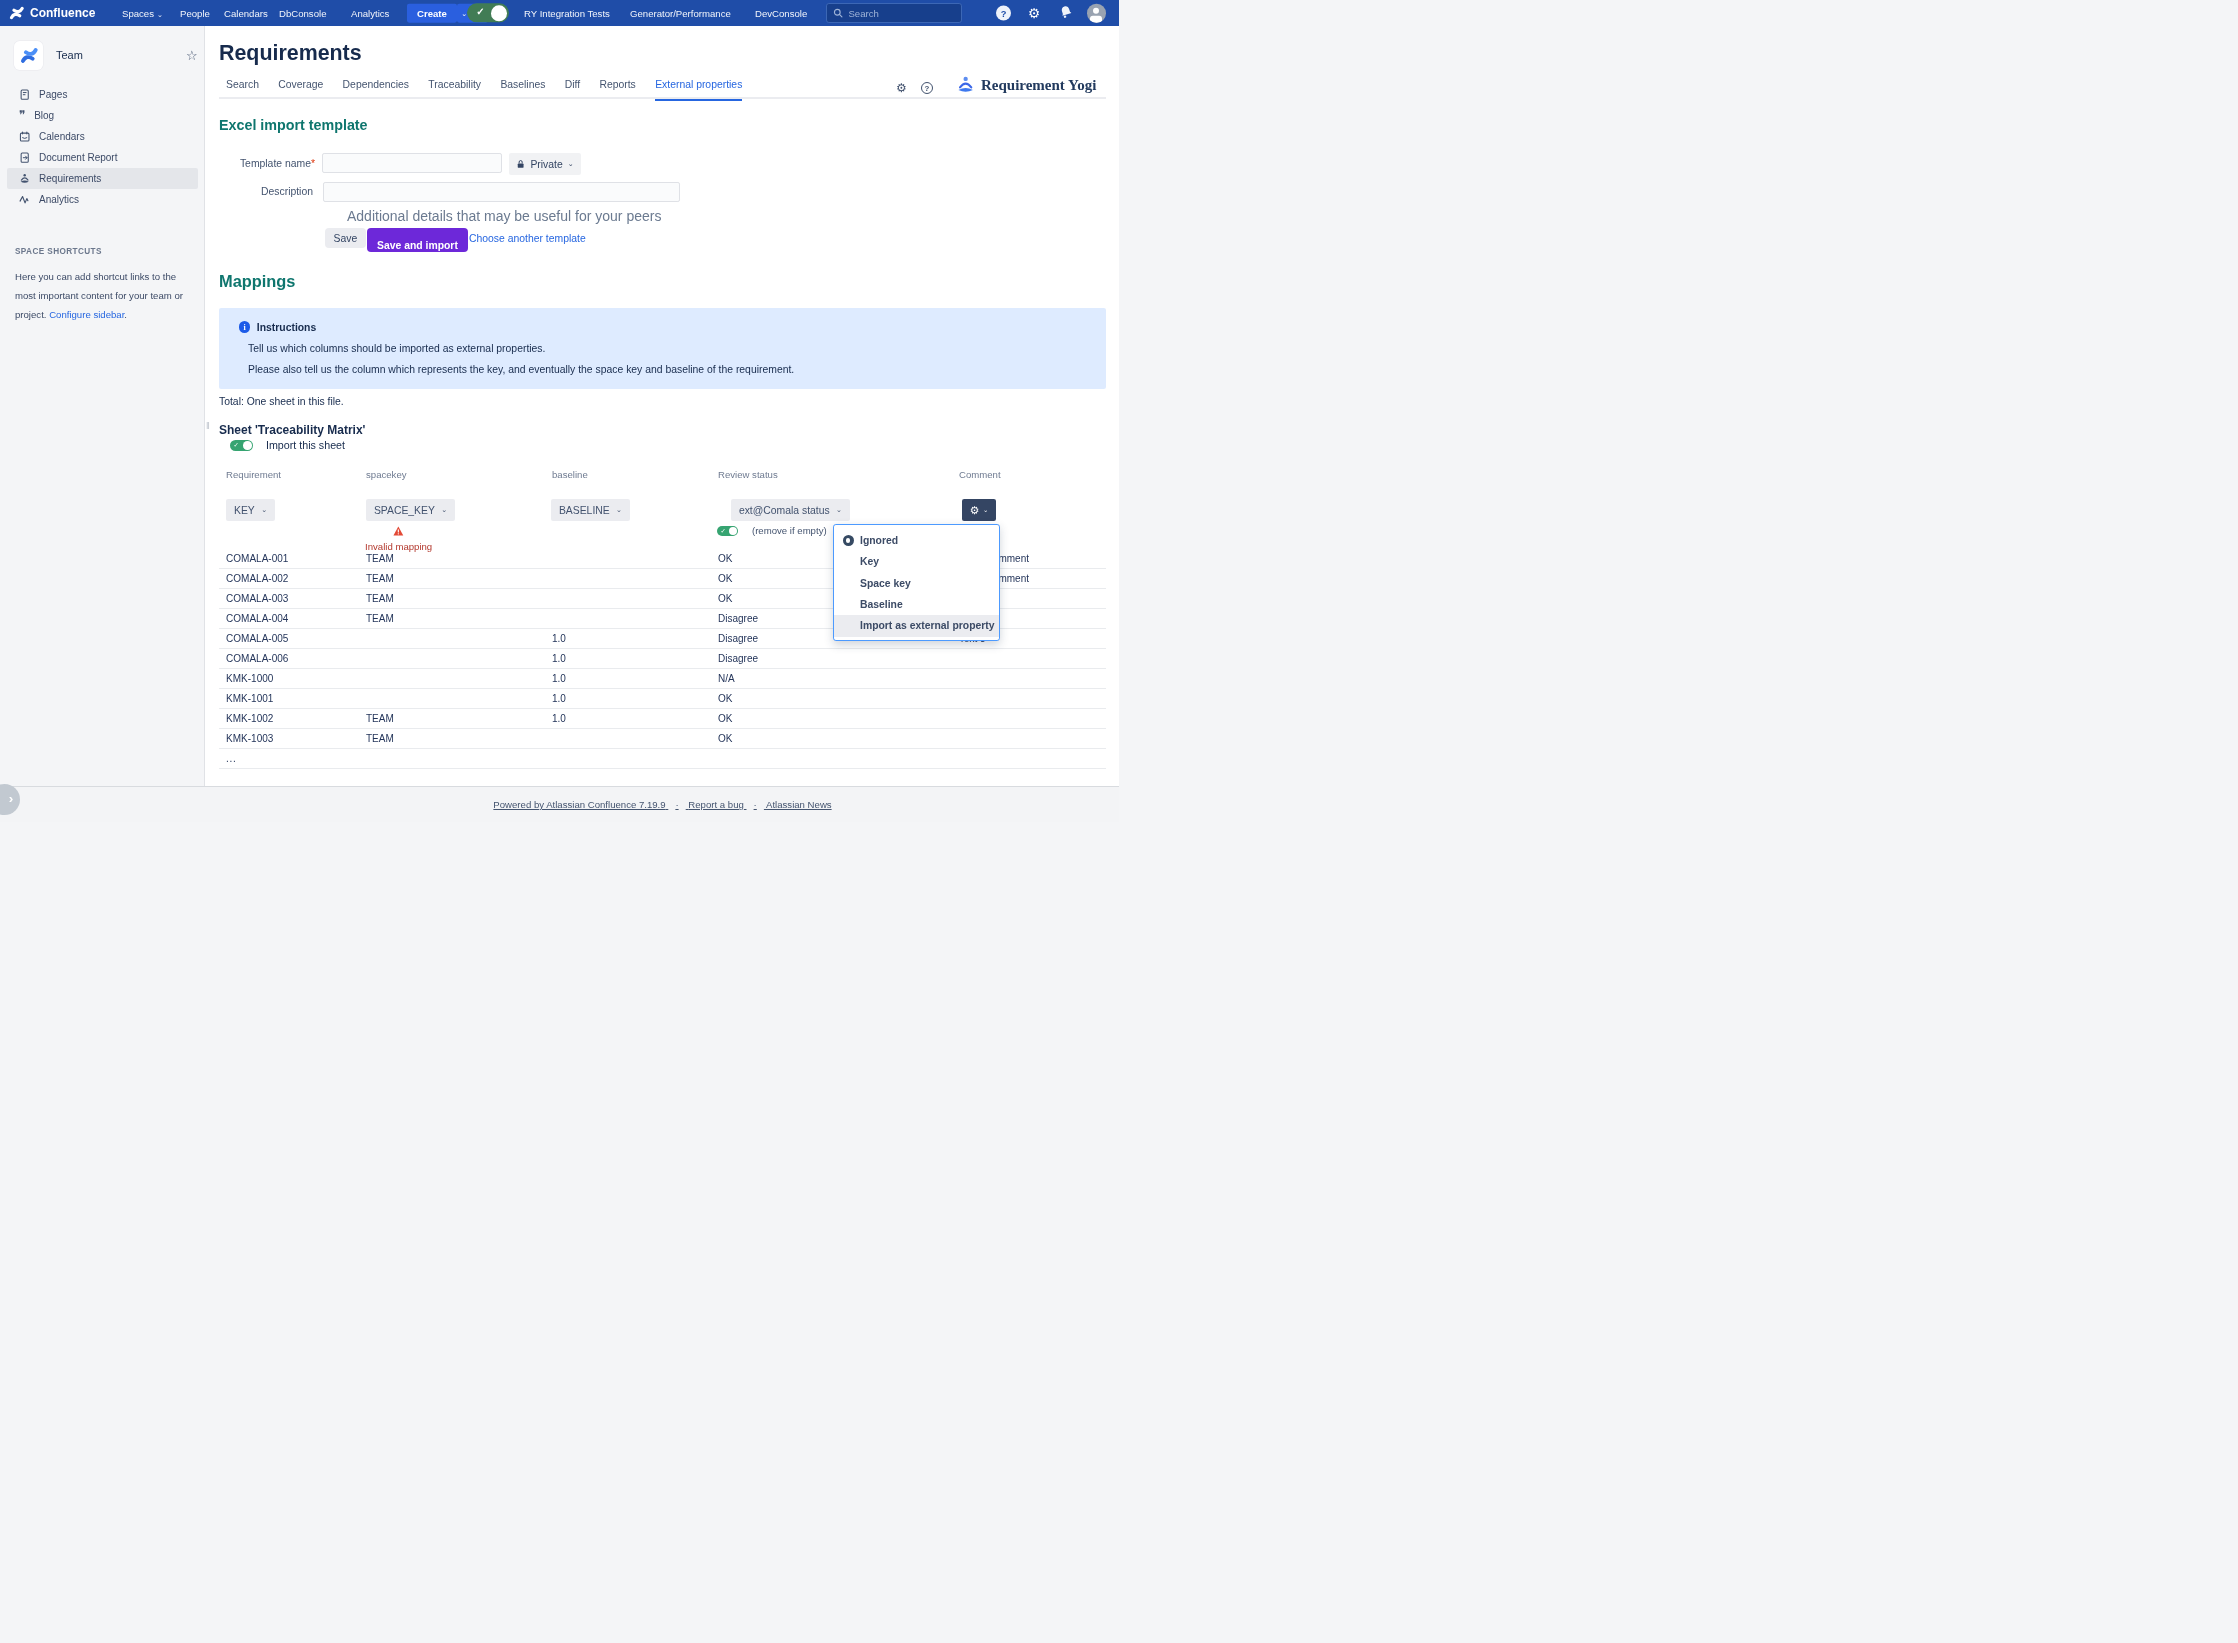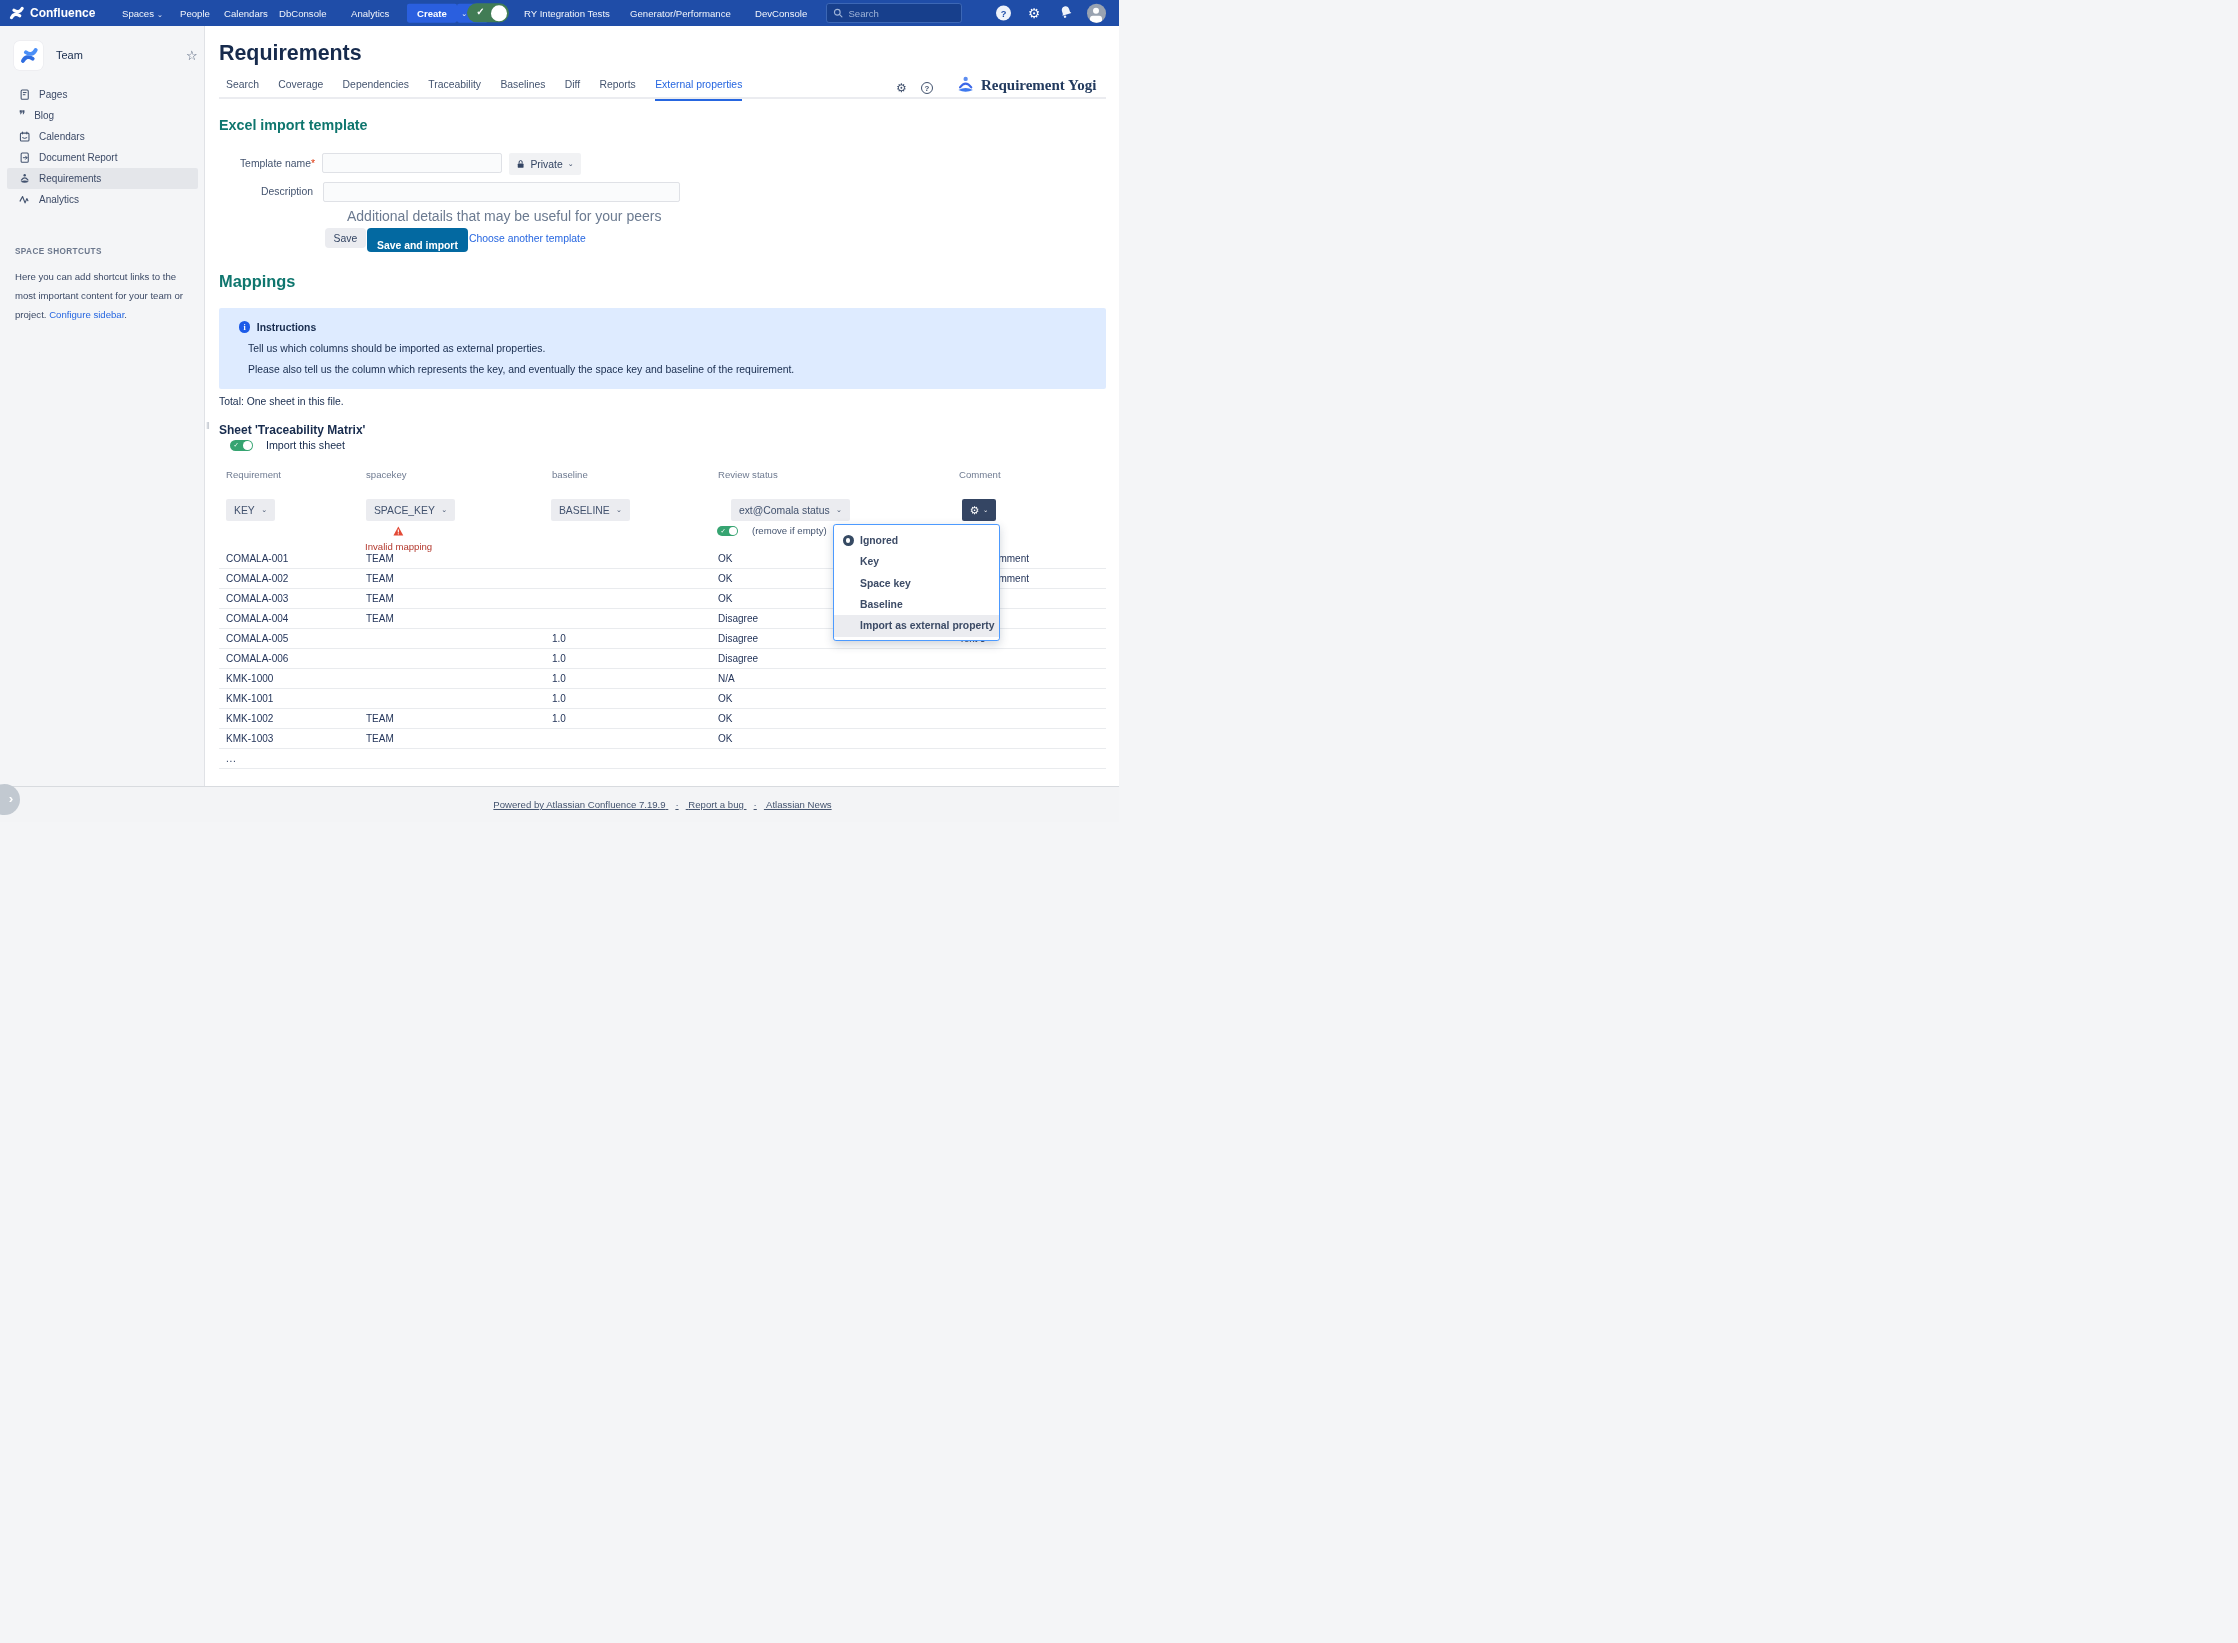--- a/index.html
+++ b/index.html
@@ -74,21 +74,21 @@
   .h2.excel { left:13px; top:91px; }
   .form-label { font-size:10.4px; color:#44546f; text-align:right; }
   .req-star { color:#de350b; }
   .inp { background:#fafbfc; border:0.7px solid #dfe1e6; border-radius:2.1px; height:20px; }
   .private-btn { left:303px; top:127px; height:21.4px; background:#f1f2f4; border:none; border-radius:2.1px;
     display:flex; align-items:center; gap:5px; padding:0 7.1px; font-size:10.4px; color:#344563; cursor:pointer; }
   .private-btn .chev { font-size:7.1px; position:relative; top:-0.7px; }
   .help-text { left:117px; top:182px; font-size:14px; color:#6b7a90;margin-left:24px; }
   .btn { border:none; border-radius:4px; height:20px; font-size:10.4px; cursor:pointer; font-family:"Liberation Sans",sans-serif; }
   .btn.grey { background:#ebecf0; color:#344563; padding:0 8.6px; }
-  .btn.primary { background:#0369a1; color:#fff; font-weight:bold; padding:12px 10px; }
+  .btn.primary { background:#6d28d9; color:#fff; font-weight:bold; padding:12px 10px; }
   .link { color:#2666e0; font-size:10.4px; text-decoration:none; cursor:pointer; }
 
   .h2.mappings { left:13px; top:246px; font-size:16.4px; }
   .instructions { left:13px; top:282px; width:887px; height:81px; background:#deebff; border-radius:2.1px; }
   .instructions .title-row { position:absolute; left:20px; top:13px; display:flex; align-items:center; gap:6.4px; }
   .info-icon { width:11.4px; height:11.4px; border-radius:50%; background:#1d5be8; color:#fff; font-size:7.9px; font-weight:bold;
     font-family:"Liberation Serif",serif; display:flex; align-items:center; justify-content:center; }
   .instructions .t { font-size:10.4px; font-weight:bold; color:#172b4d; }
   .instructions .line { position:absolute; left:29px; font-size:10.4px; color:#172b4d; }
   .total-line { left:13px; top:370px; font-size:10.4px; color:#172b4d; }

